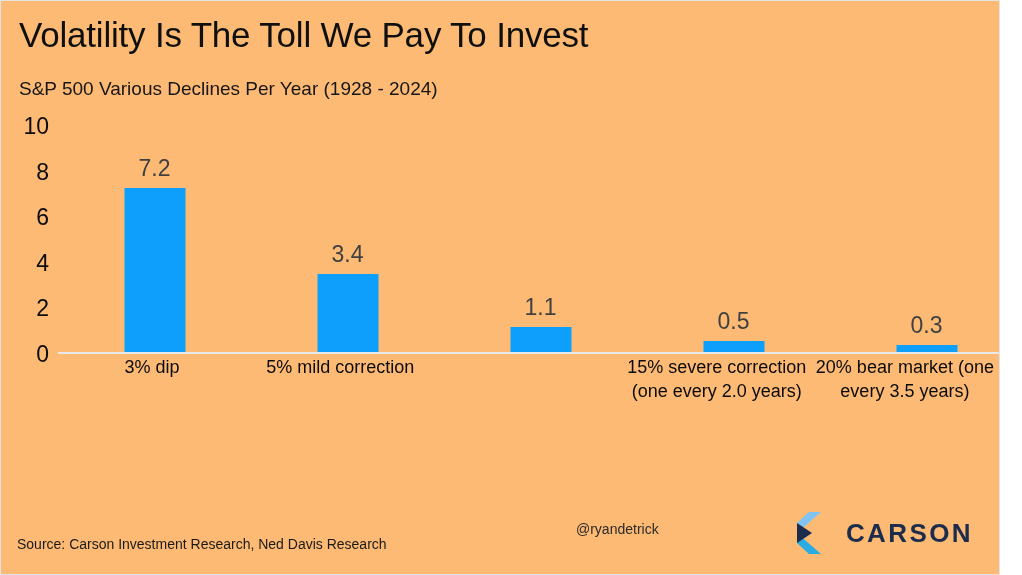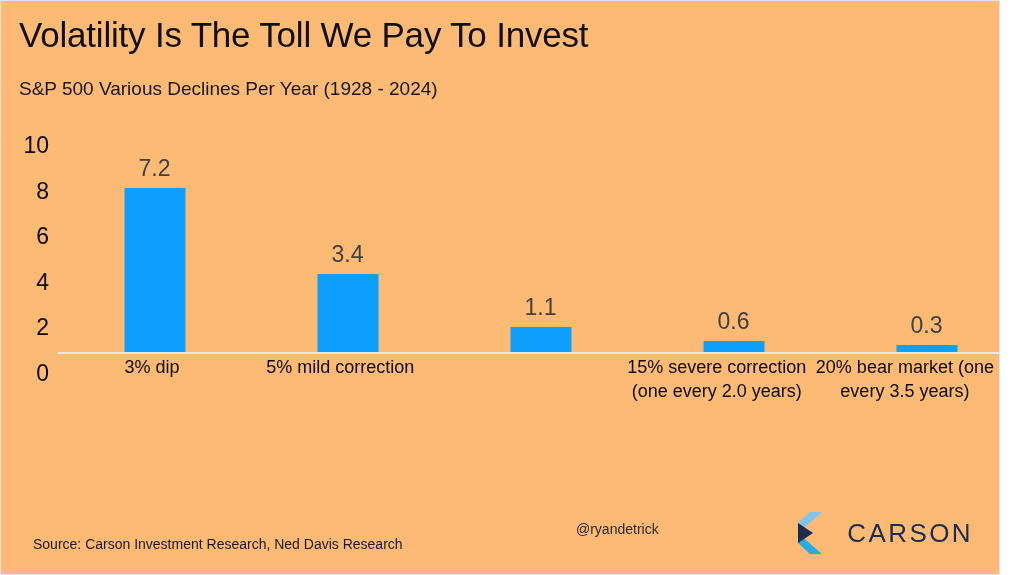--- a/index.html
+++ b/index.html
@@ -62,21 +62,20 @@
     height: 100%;
   }
   .y-tick {
     position: absolute;
     right: 0;
     font-size: 23px;
     color: #0b0b0b;
     line-height: 1;
     transform: translateY(-50%);
     white-space: nowrap;
-    margin-top: 19px;
   }
   #plot-area {
     position: absolute;
     left: 57px;
     top: 12px;
     right: 0;
     bottom: 0;
   }
   #baseline {
     position: absolute;
@@ -129,21 +128,21 @@
   
   #footer {
     position: absolute;
     left: 0;
     bottom: 0;
     width: 100%;
     height: 70px;
   }
   #source-note {
     position: absolute;
-    left: 32px;
+    left: 16px;
     bottom: 22px;
     font-size: 14px;
     color: #1a1a1a;
     white-space: nowrap;
   }
   #handle {
     position: absolute;
     left: 575px;
     bottom: 37px;
     font-size: 14px;
@@ -160,21 +159,21 @@
   }
   #brand-mark {
     width: 36px;
     height: 42px;
     display: block;
   }
   #brand-wordmark {
     font-size: 26px;
     letter-spacing: 2.4px;
     color: #1c2c4c;
-    font-weight: 400;
+    font-weight: 700;
     line-height: 1;
   }
 </style>
 </head>
 <body>
 
 <div id="chart-card">
 
   <div id="header">
     <div id="chart-title">Volatility Is The Toll We Pay To Invest</div>
@@ -199,21 +198,21 @@
         <div class="bar-slot" style="left: 20%; width: 20%;">
           <div class="bar" style="height: 77.52px; background: rgb(13, 159, 251);"></div>
           <div class="bar-value" style="color: rgb(64, 64, 64); bottom: 87.52px;">3.4</div>
         </div>
         <div class="bar-slot" style="left: 40%; width: 20%;">
           <div class="bar" style="height: 25.08px; background: rgb(13, 159, 251);"></div>
           <div class="bar-value" style="color: rgb(64, 64, 64); bottom: 35.08px;">1.1</div>
         </div>
         <div class="bar-slot" style="left: 60%; width: 20%;">
           <div class="bar" style="height: 11.4px; background: rgb(13, 159, 251);"></div>
-          <div class="bar-value" style="color: rgb(64, 64, 64); bottom: 21.4px;">0.6</div>
+          <div class="bar-value" style="color: rgb(64, 64, 64); bottom: 21.4px;">0.5</div>
         </div>
         <div class="bar-slot" style="left: 80%; width: 20%;">
           <div class="bar" style="height: 6.84px; background: rgb(13, 159, 251);"></div>
           <div class="bar-value" style="color: rgb(64, 64, 64); bottom: 16.84px;">0.3</div>
         </div>
       </div>
   </div>
 
   <div id="x-axis-labels">
       <div class="x-label" style="left: 0%; width: 20%;">3% dip</div>

